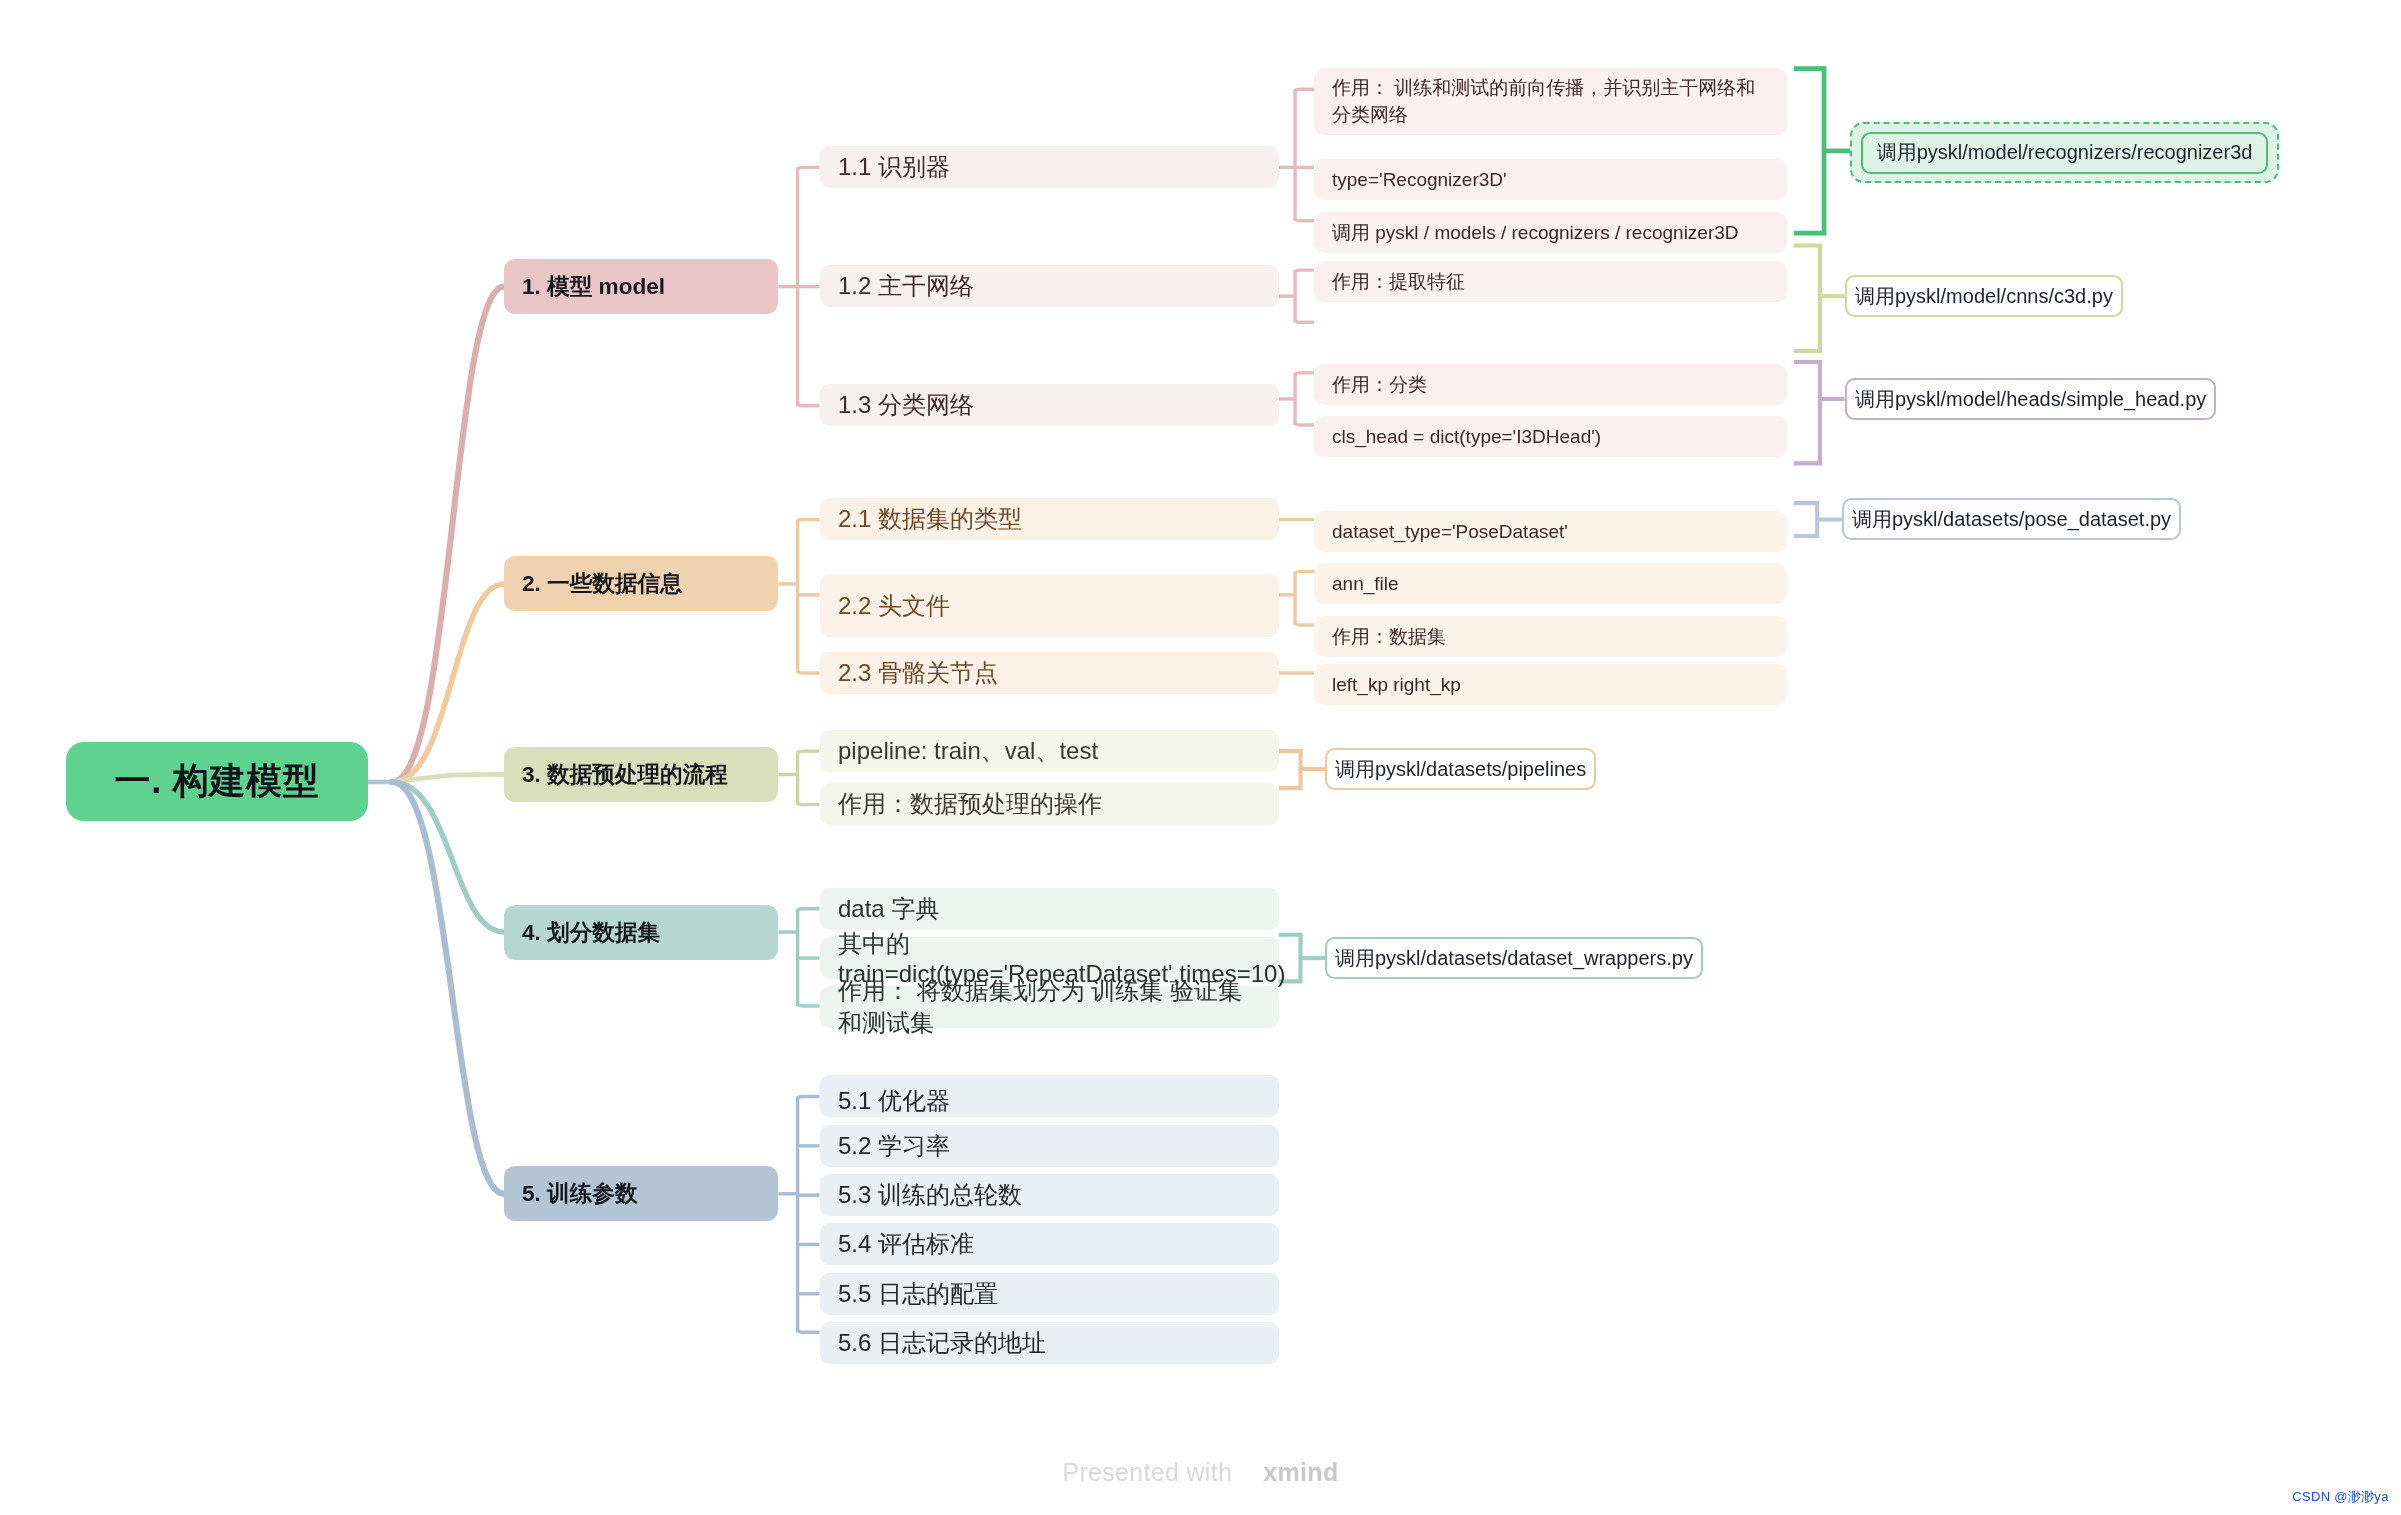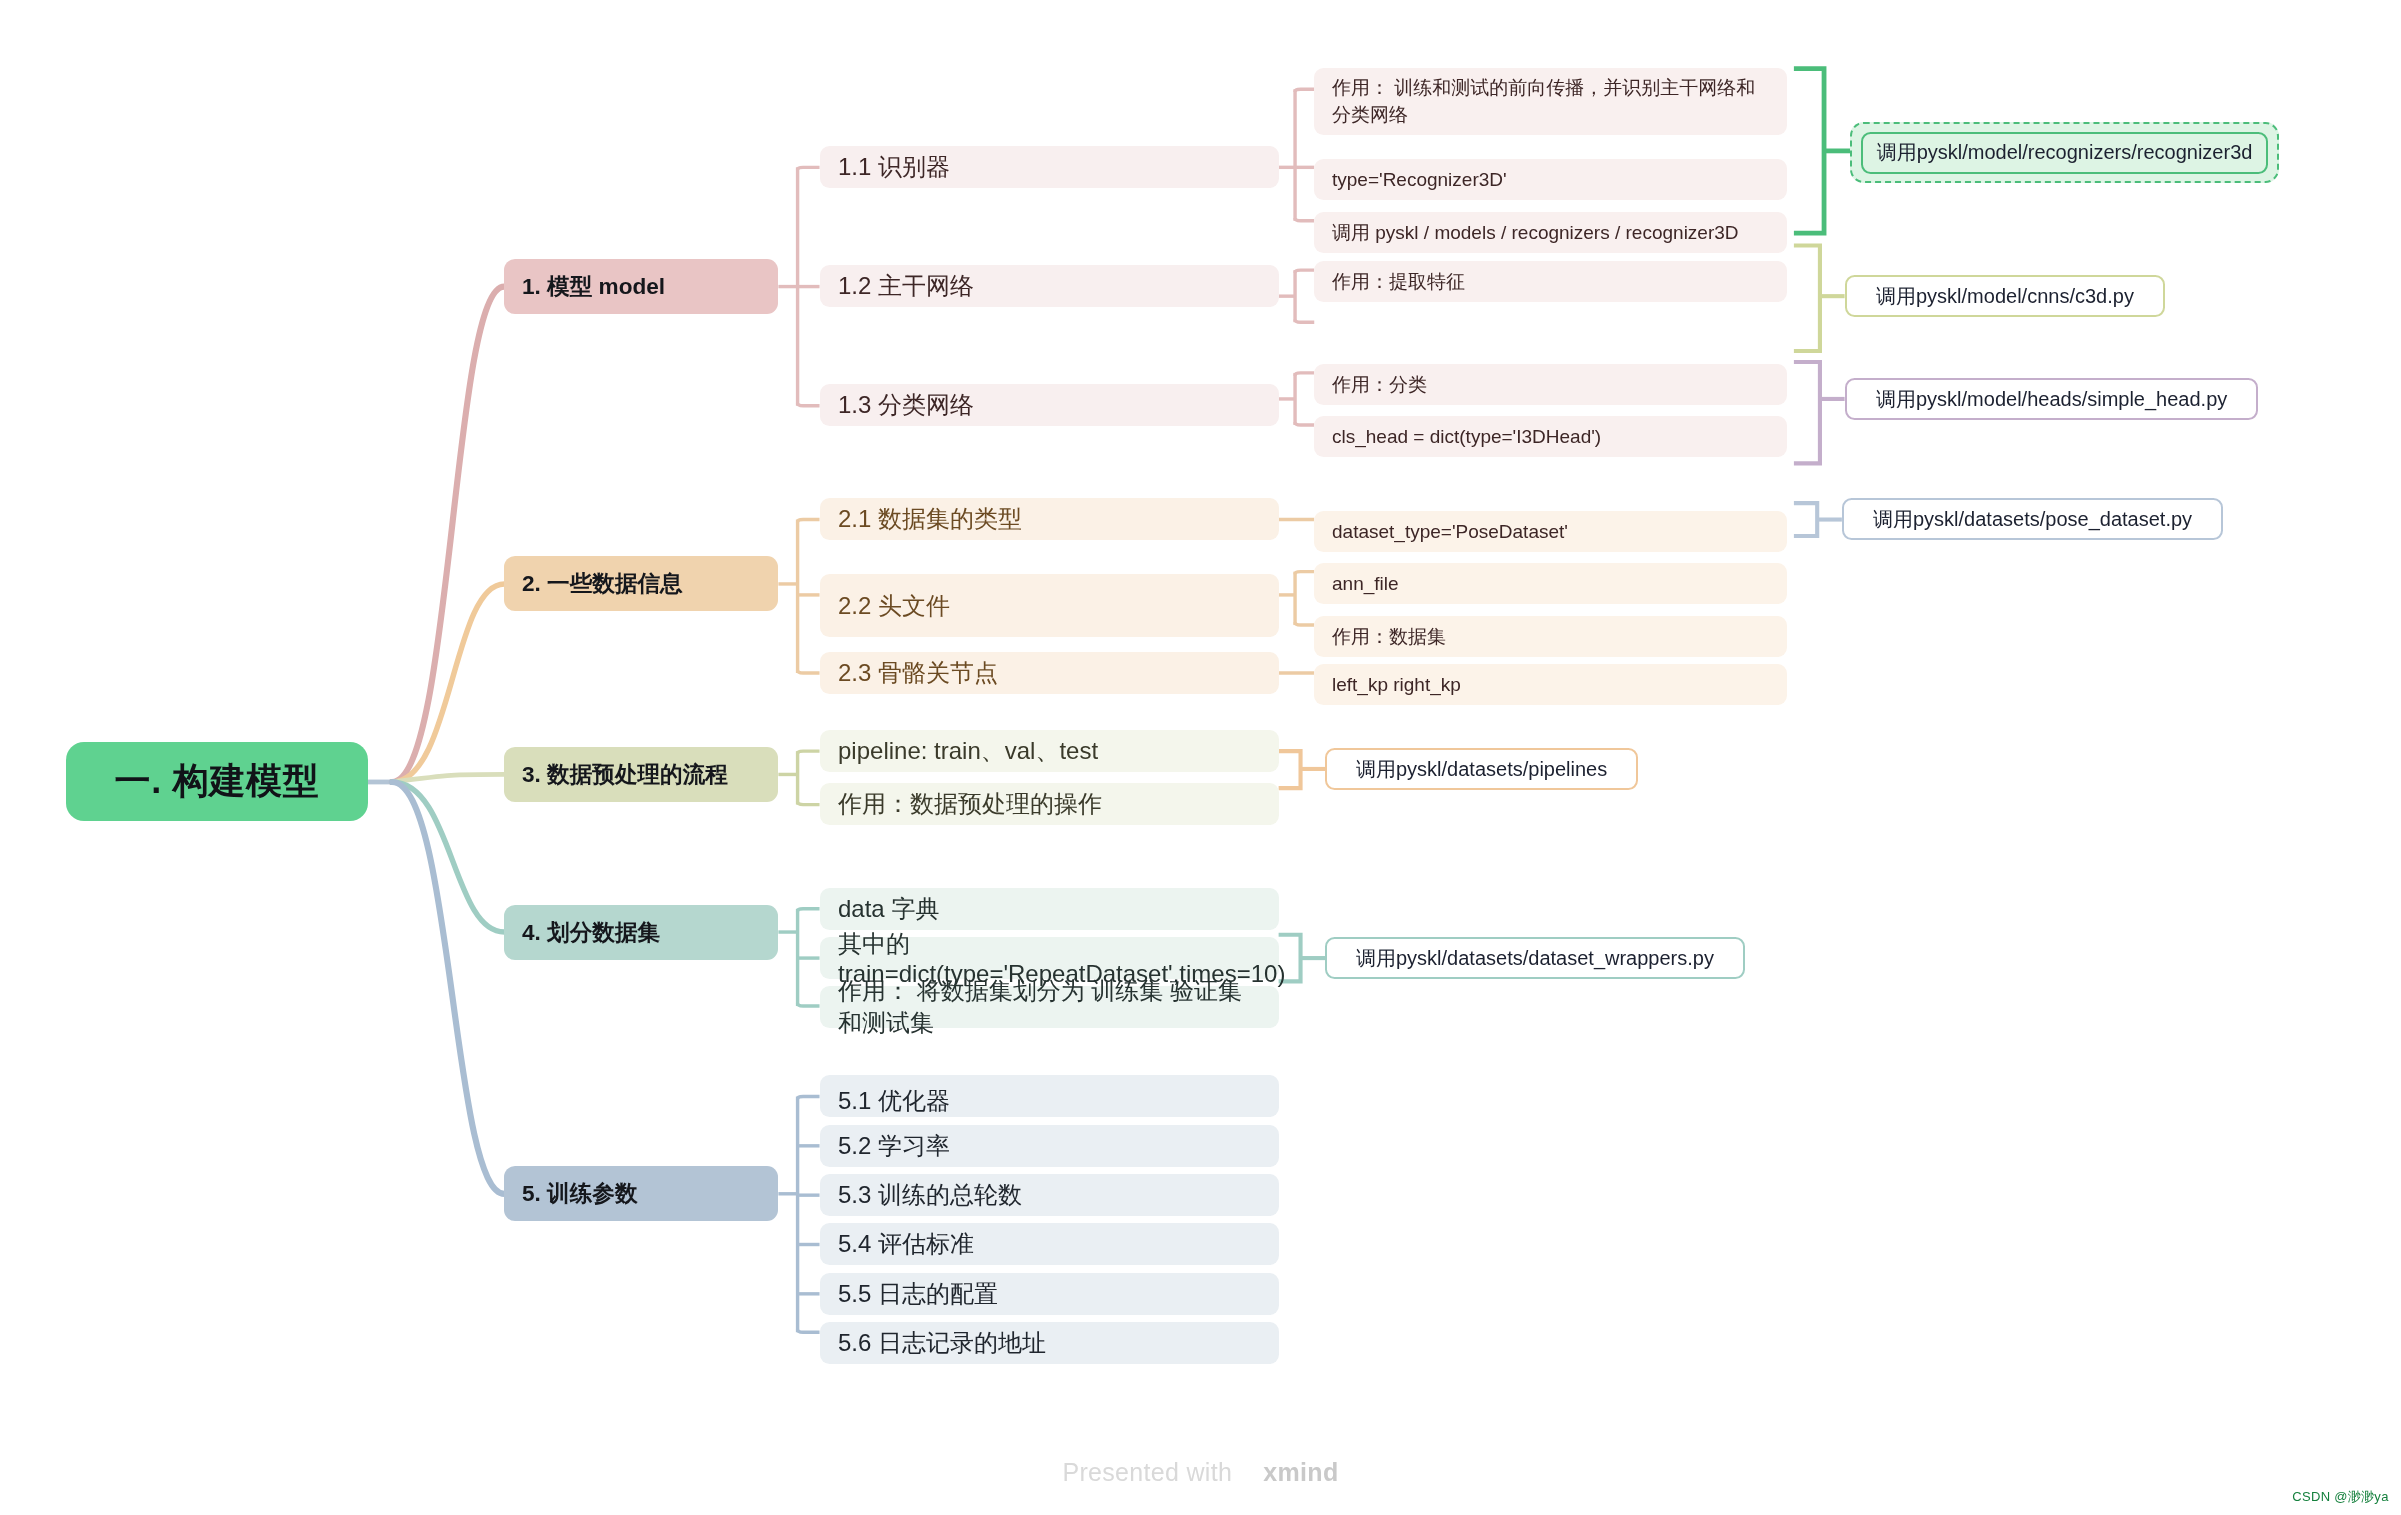--- a/index.html
+++ b/index.html
@@ -120,21 +120,21 @@
 
   
   .callout {
     position: absolute;
     box-sizing: border-box;
     display: flex;
     align-items: center;
     border-radius: 9.6px;
     border: 2.1px solid #ccc;
     background: #ffffff;
-    padding: 0 29px;
+    padding: 0 8px;
     height: 42px;
   }
   .callout span {
     font-size: 20px;
     color: #1c2130;
     white-space: nowrap;
   }
   .callout.c-olive  { border-color: #cfd79a; }
   .callout.c-purple { border-color: #c4aecb; }
   .callout.c-blue   { border-color: #b7c6d8; }
@@ -176,21 +176,21 @@
     font-size: 25px;
     color: #d9d9d9;
     letter-spacing: 0.3px;
   }
   .footer-brand b { color: #c9c9c9; font-weight: bold; margin-left: 24px; }
   .watermark {
     position: absolute;
     right: 12.3px;
     bottom: 9.6px;
     font-size: 13px;
-    color: #15803d;
+    color: #1d4ed8;
     letter-spacing: 0.3px;
   }
 </style>
 </head>
 <body>
 
 <div id="canvas">
 
   <svg id="wires" viewBox="0 0 3504 2212">
 

